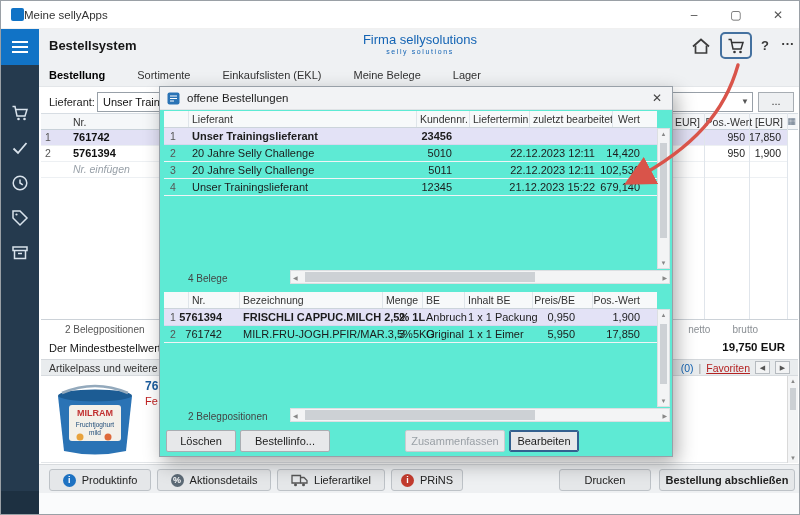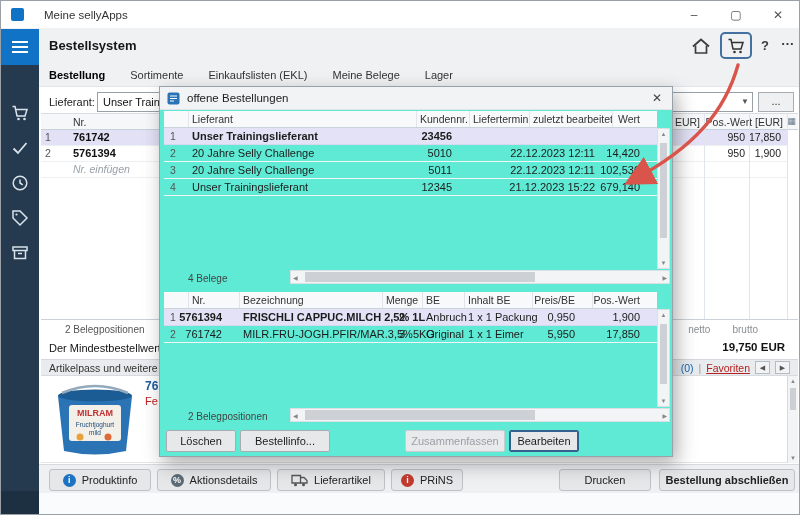--- a/index.html
+++ b/index.html
@@ -1,41 +1,41 @@
 <!DOCTYPE html>
 <html><head>
 <meta charset="utf-8">
 <style>
 *{margin:0;padding:0;box-sizing:border-box}
 body{width:800px;height:515px;font-family:"Liberation Sans",sans-serif;background:#dcdcdc}
 .app{position:relative;width:800px;height:515px;background:#fff;overflow:hidden;border:1px solid #9aa0a6}
 
 .titlebar{position:absolute;left:0;top:0;width:100%;height:28px;background:#fff;display:flex;align-items:center;border-bottom:1px solid #f0f0f0}
 .appicon{width:13px;height:13px;margin-left:10px;border-radius:2px;background:#1173c6;flex:none}
-.wtitle{font-size:11.5px;color:#333;margin-left:20px}
+.wtitle{font-size:11.5px;color:#333;margin-left:0}
 .wcontrols{margin-left:auto;display:flex}
 .wbtn{width:42px;height:28px;display:flex;align-items:center;justify-content:center;font-size:12px;color:#555}
 
 .sidebar{position:absolute;left:0;top:28px;width:38px;height:487px;background:#253a4e;color:#d9e3ec}
 .menutile{position:absolute;left:0;top:0;width:38px;height:36px;background:#1173c6;display:flex;align-items:center;justify-content:center}
 .sbic{position:absolute;left:10px;width:18px;height:18px}
 .s1{top:75px}.s2{top:110px}.s3{top:145px}.s4{top:180px}.s5{top:215px}
 .sbbottom{position:absolute;left:0;bottom:0;width:38px;height:25px;background:#1d3041}
 
 .hdr{position:absolute;left:38px;top:28px;width:762px;height:34px;background:#eff1f3}
 .apptitle{position:absolute;left:48px;top:37px;font-size:13px;font-weight:bold;color:#161616}
 .company{position:absolute;left:304px;top:31px;width:230px;text-align:center;color:#1464b4}
 .company .c1{font-size:13px}
 .company .c2{font-size:7px;letter-spacing:1.6px;margin-top:1px}
 .homeic{position:absolute;left:690px;top:36px;width:20px;height:18px}
 .cartbox{position:absolute;left:719px;top:31px;width:32px;height:27px;border:2px solid #44719f;border-radius:5px;display:flex;align-items:center;justify-content:center;background:#eff1f3}
 .hhelp{position:absolute;left:760px;top:37px;font-size:13px;font-weight:bold;color:#3a3a3a}
 .hmore{position:absolute;left:780px;top:35px;font-size:13px;font-weight:bold;color:#3a3a3a}
 
-.tabs{position:absolute;left:38px;top:62px;width:762px;height:24px;background:#eff1f3;border-bottom:1px solid #e3e6e9;display:flex;align-items:center;gap:25px;padding-left:10px}
+.tabs{position:absolute;left:38px;top:62px;width:762px;height:24px;background:#eff1f3;border-bottom:1px solid #e3e6e9;display:flex;align-items:center;gap:32px;padding-left:10px}
 .tab{font-size:11px;color:#333}
 .tab.active{font-weight:bold;color:#000}
 
 .lblf{position:absolute;left:48px;top:95px;font-size:11px;color:#222}
 .combo{position:absolute;height:20px;background:#fff;border:1px solid #98a0a8;font-size:11px;line-height:18px;padding:0 16px 0 5px;white-space:nowrap;overflow:hidden;color:#111}
 .combo .arr{position:absolute;right:3px;top:0;font-size:8px;color:#555;line-height:18px}
 .c1b{left:96px;top:91px;width:150px}
 .c2b{left:540px;top:91px;width:212px}
 .btnmore{position:absolute;left:757px;top:91px;width:36px;height:20px;background:#eef0f2;border:1px solid #a7adb3;font-size:11px;text-align:center;line-height:16px;color:#333}
 
@@ -156,20 +156,24 @@
     <svg class="sbic s5" viewBox="0 0 18 18">
         <rect x="2" y="3" width="14" height="3.5" fill="none" stroke="currentColor" stroke-width="1.5"></rect>
         <path d="M3.5 6.5v8h11v-8" fill="none" stroke="currentColor" stroke-width="1.5"></path>
         <path d="M7 9.5h4" stroke="currentColor" stroke-width="1.5"></path>
       </svg>
     <div class="sbbottom"></div>
   </div>
 
   <div class="hdr"></div>
   <div class="apptitle">Bestellsystem</div>
+  <div class="company">
+    <div class="c1">Firma sellysolutions</div>
+    <div class="c2">selly solutions</div>
+  </div>
   <svg class="homeic" viewBox="0 0 20 18">
       <path d="M2 9.5L10 2.5l8 7" fill="none" stroke="#3c3c3c" stroke-width="1.7"></path>
       <path d="M4.5 8.5V16h11V8.5" fill="none" stroke="#3c3c3c" stroke-width="1.7"></path>
     </svg>
   <div class="cartbox">
     <svg width="18" height="18" viewBox="0 0 18 18">
         <path d="M1.5 2.5h2.5l2 9.5h8l2-6.5H5" fill="none" stroke="#333" stroke-width="1.5"></path>
         <circle cx="7.5" cy="15" r="1.3" fill="#333"></circle>
         <circle cx="13.5" cy="15" r="1.3" fill="#333"></circle>
       </svg>

